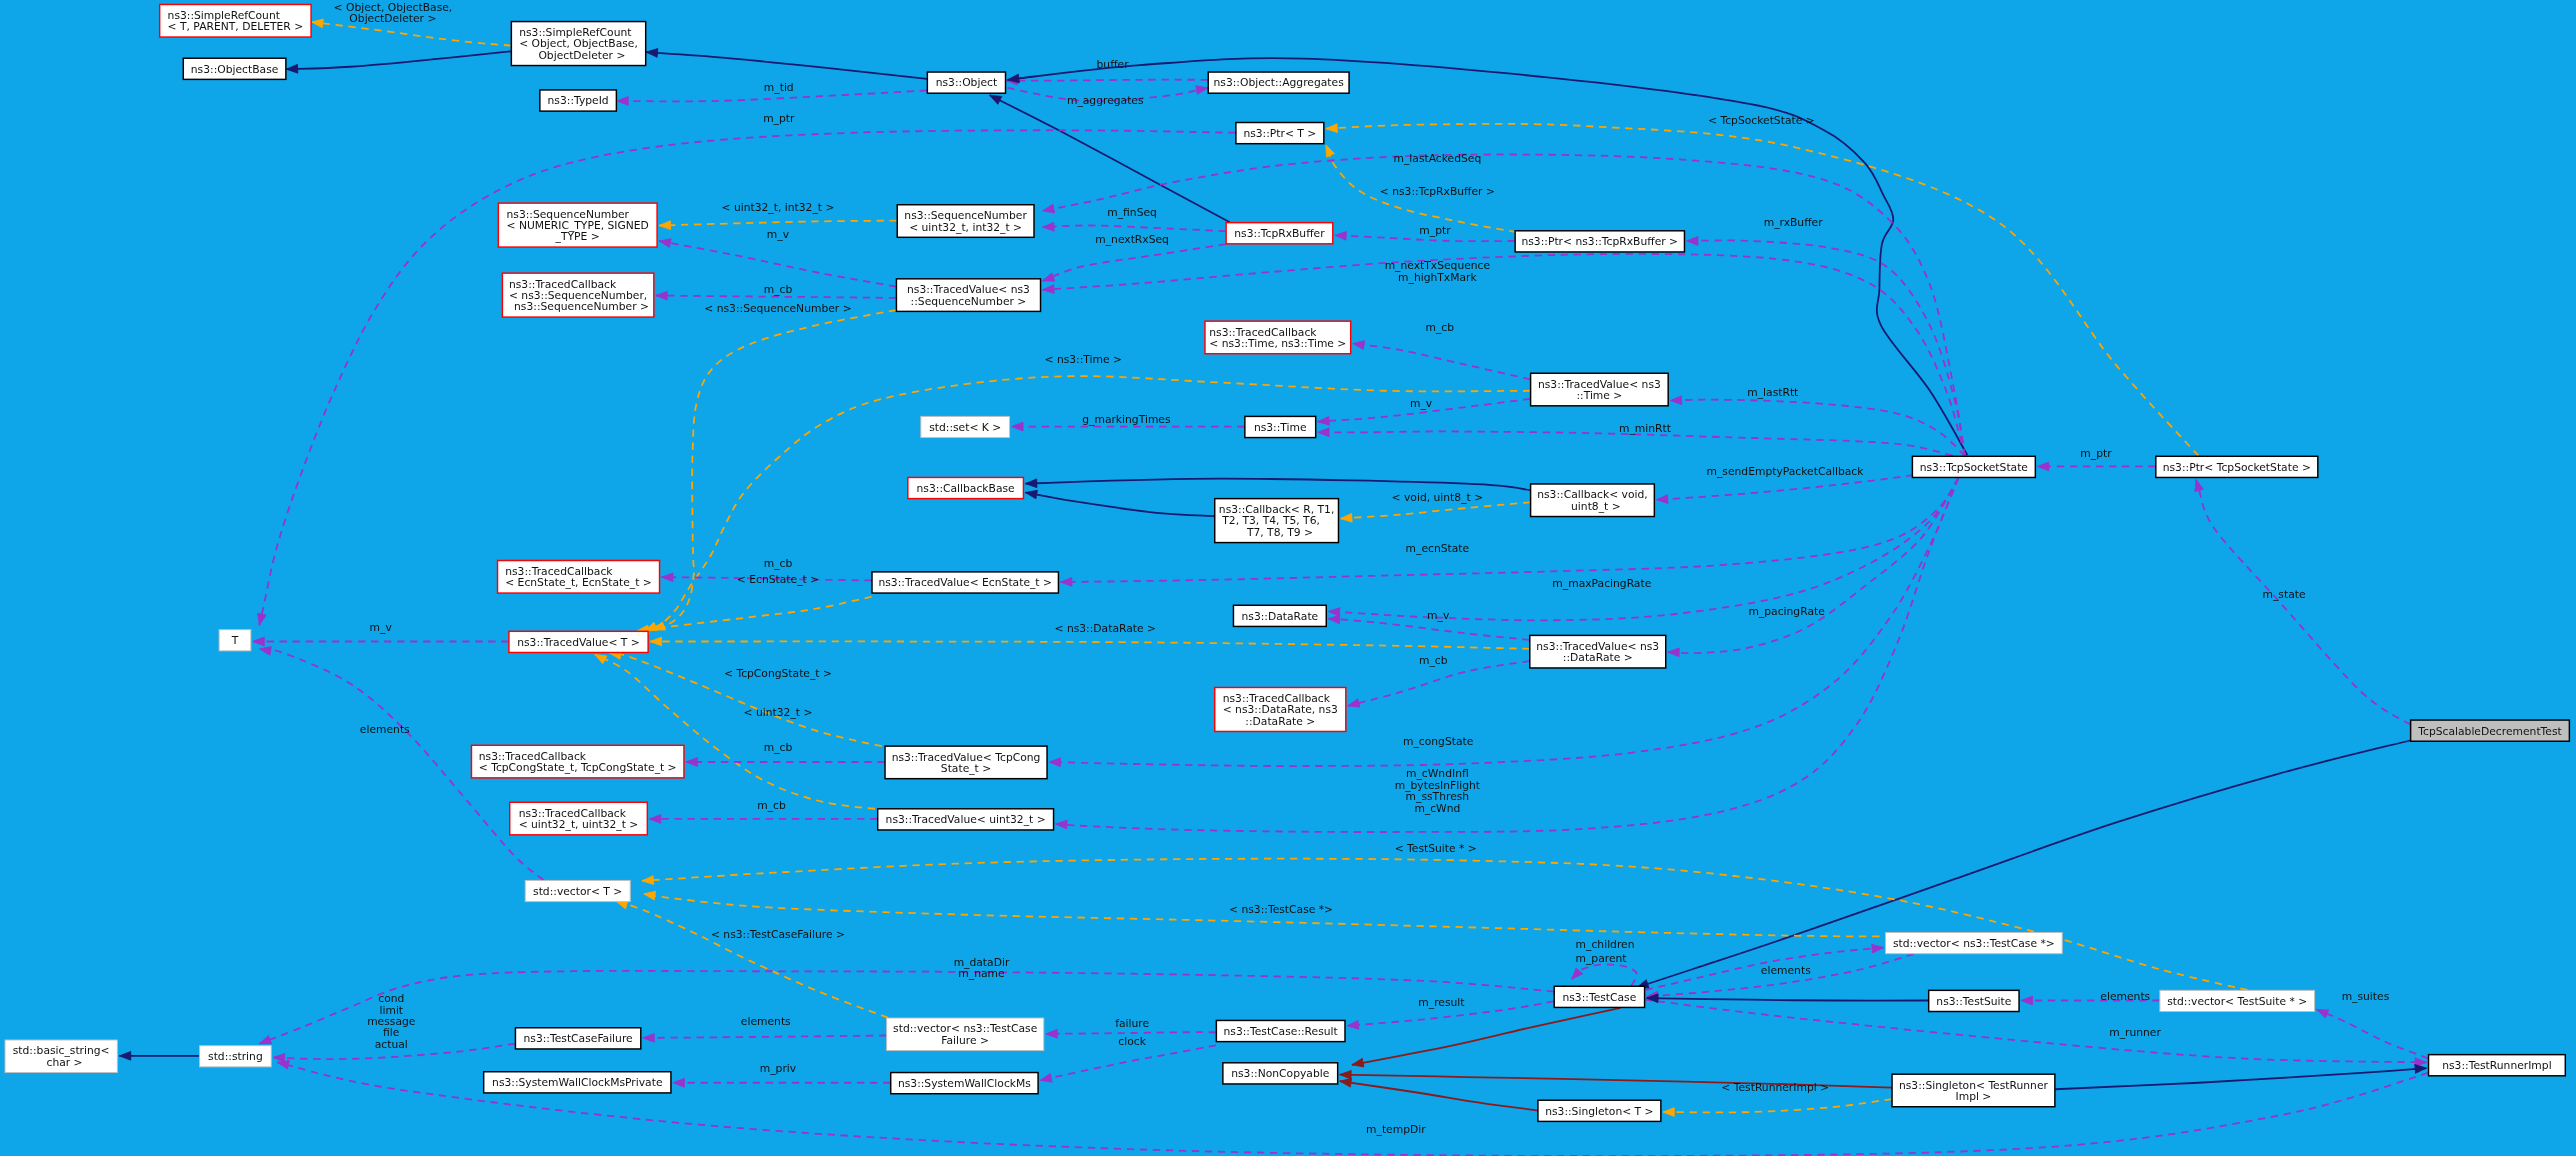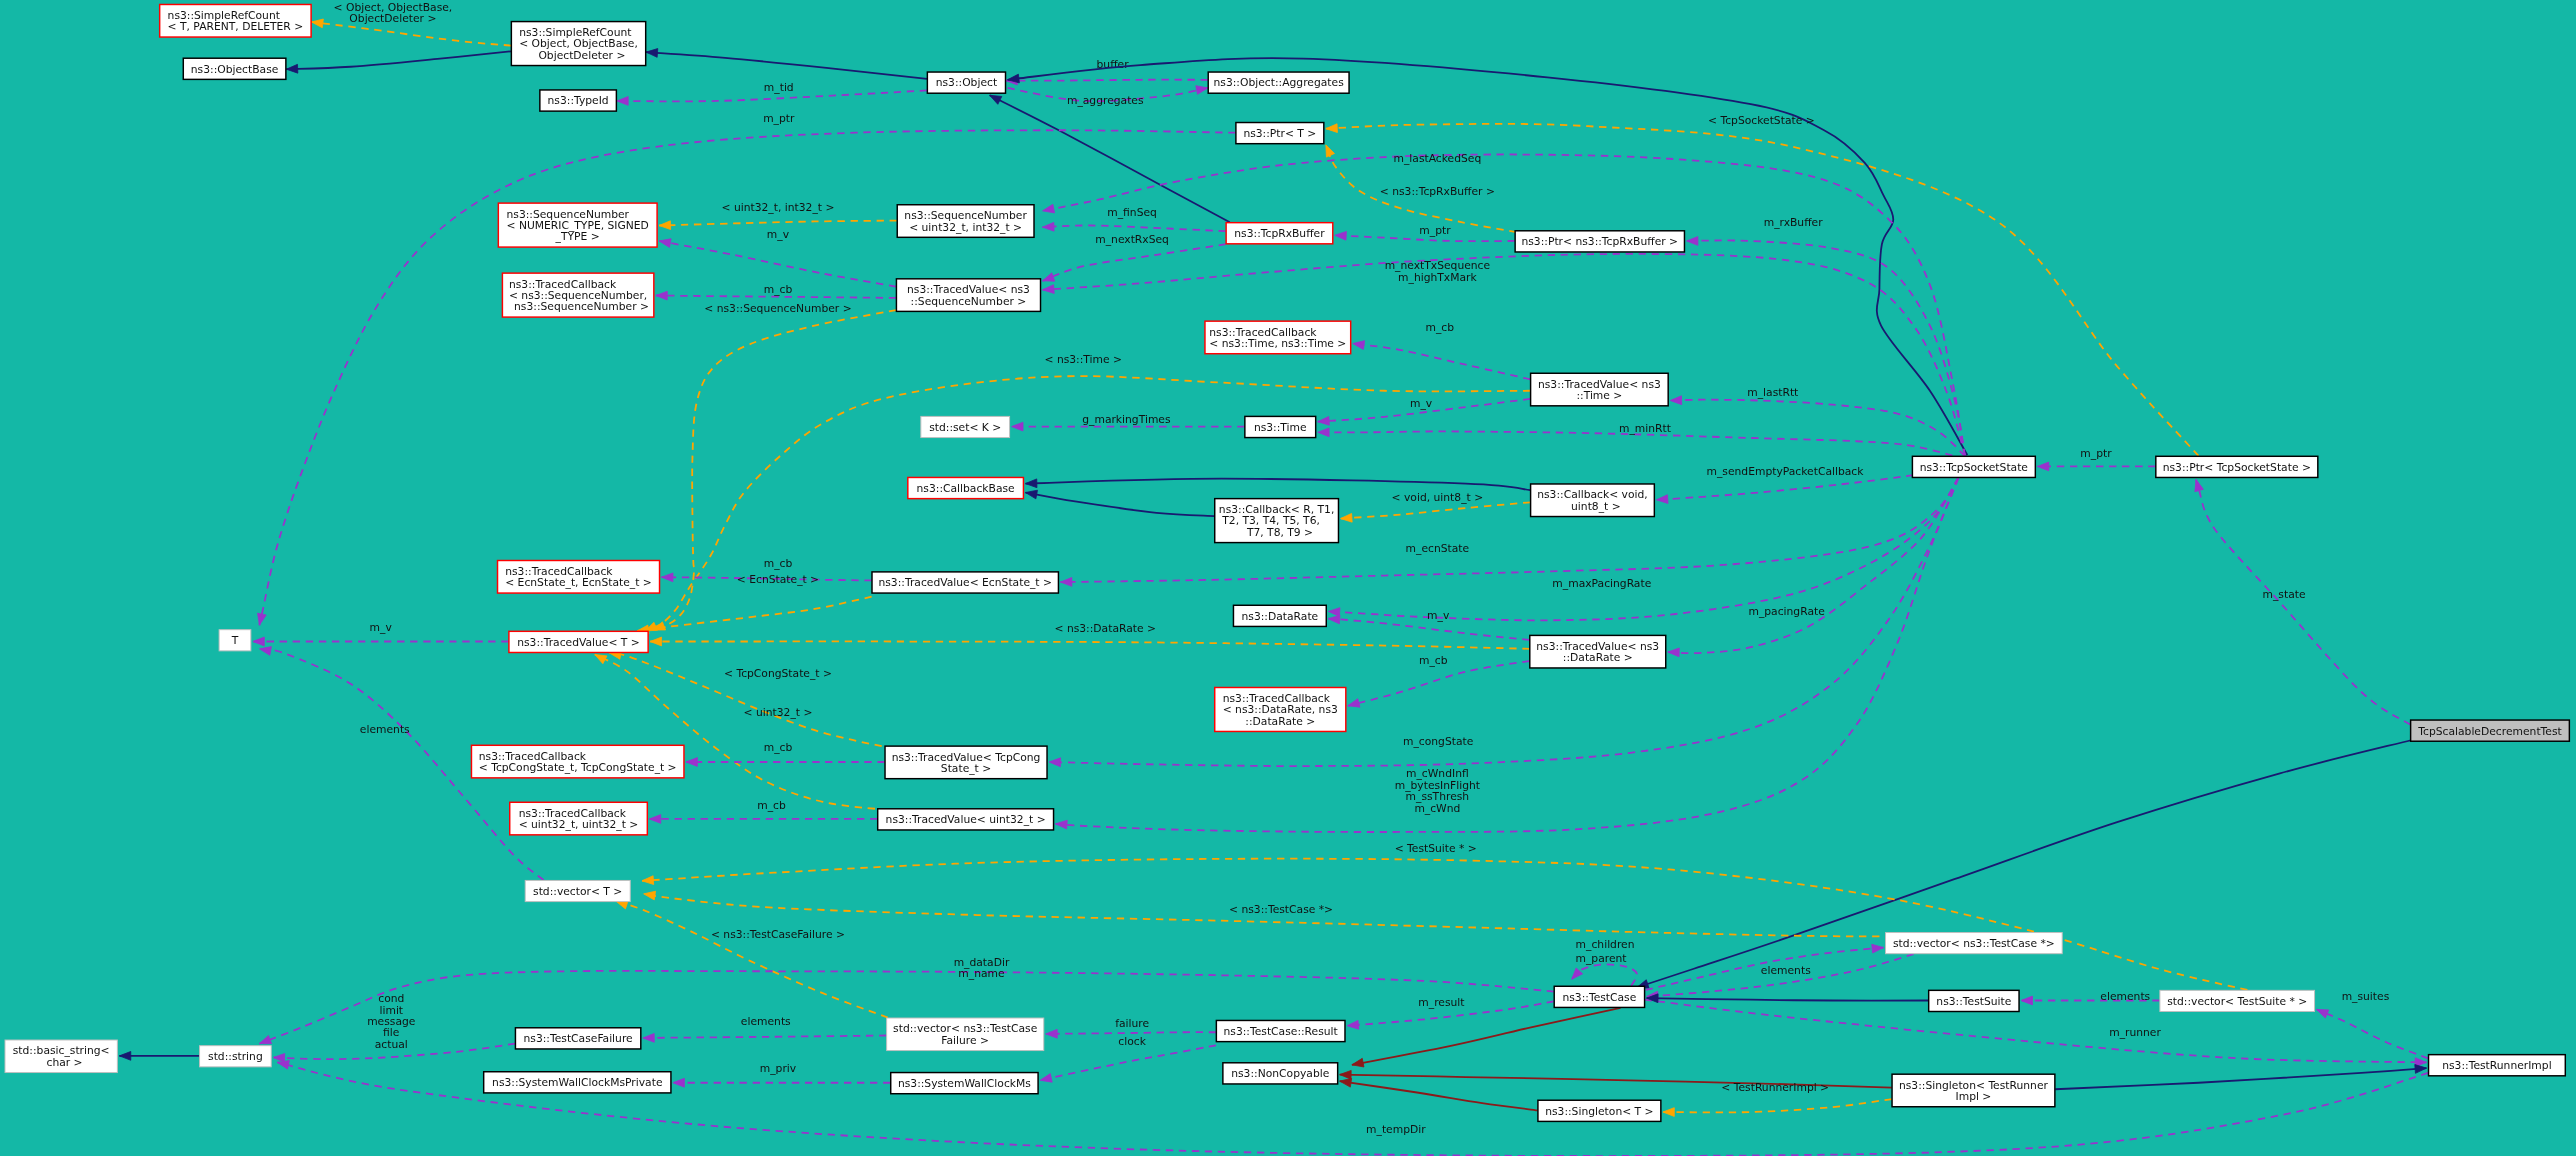--- a/index.html
+++ b/index.html
@@ -1,18 +1,18 @@
 <!DOCTYPE html>
 <html style="font-size:13px"><head>
 <meta charset="utf-8">
 <style>
   html,body{margin:0;padding:0;background:#fff;-webkit-font-smoothing:antialiased;}
   svg text{paint-order:stroke fill;}
 
-  #graph-root{position:relative;width:2576px;height:1156px;background:#14b8a6;overflow:hidden;}
+  #graph-root{position:relative;width:2576px;height:1156px;background:#0ea5e9;overflow:hidden;}
   svg#collab{display:block;width:2576px;height:1156px;}
   .nodelabel{font-family:"DejaVu Sans","Liberation Sans",sans-serif;font-size:13.2px;fill:#111111;}
   .edgelabel{font-family:"DejaVu Sans","Liberation Sans",sans-serif;font-size:13.2px;fill:#111111;}
 </style>
 </head>
 <body>
 
 <div id="graph-root">
   <svg id="collab" xmlns="http://www.w3.org/2000/svg" viewBox="0 0 3163 1420">
     <g id="edges-layer">

